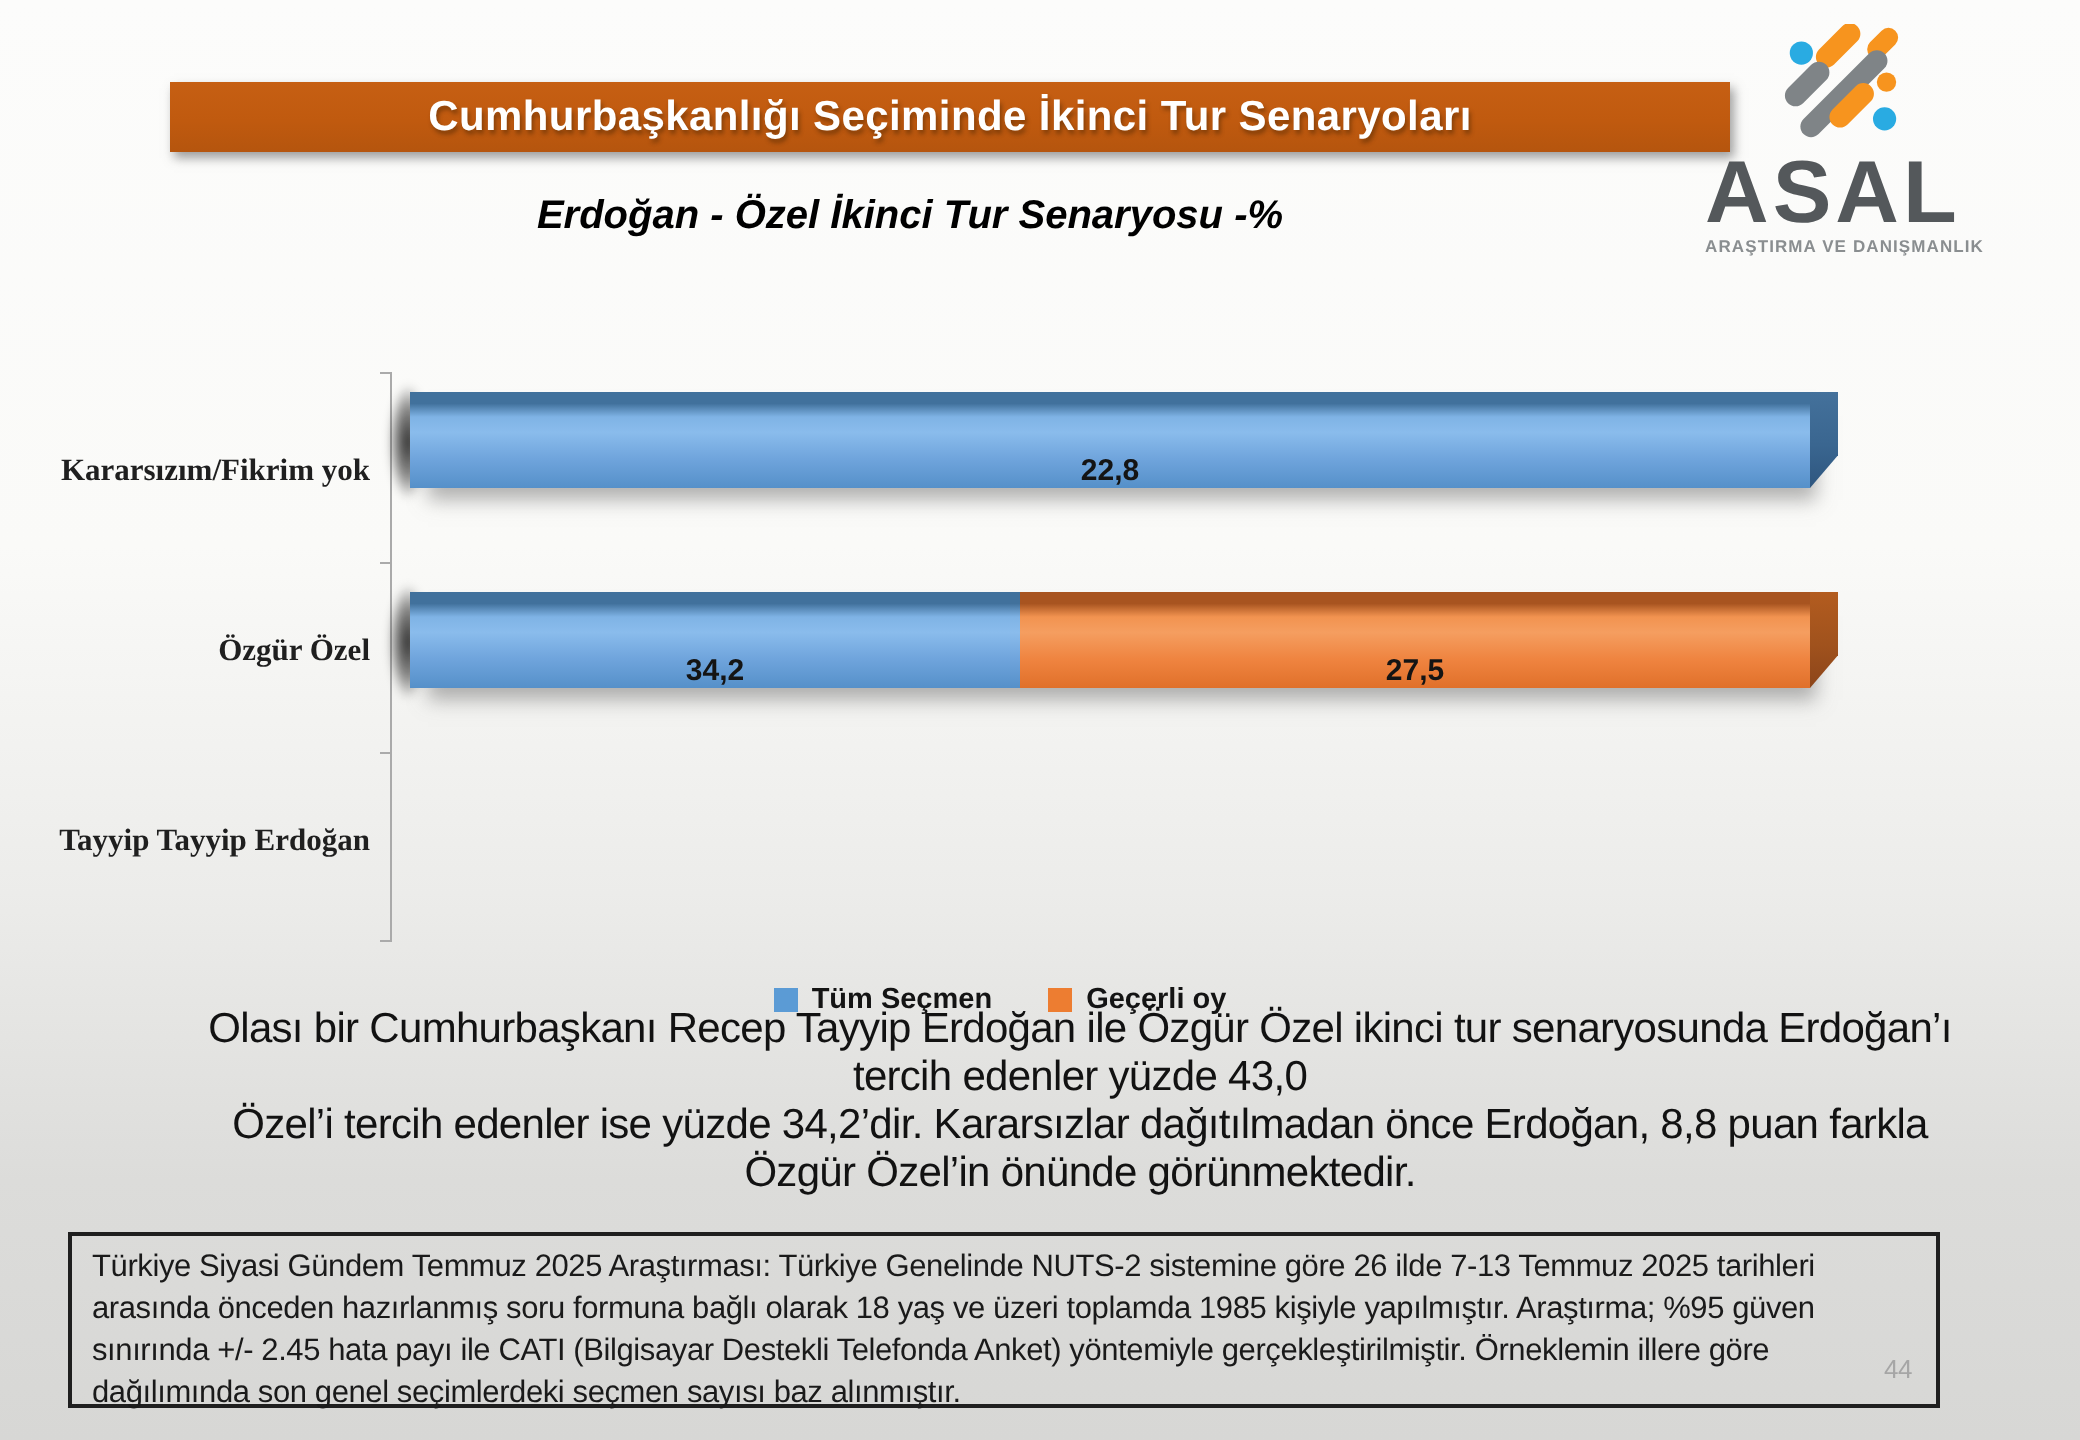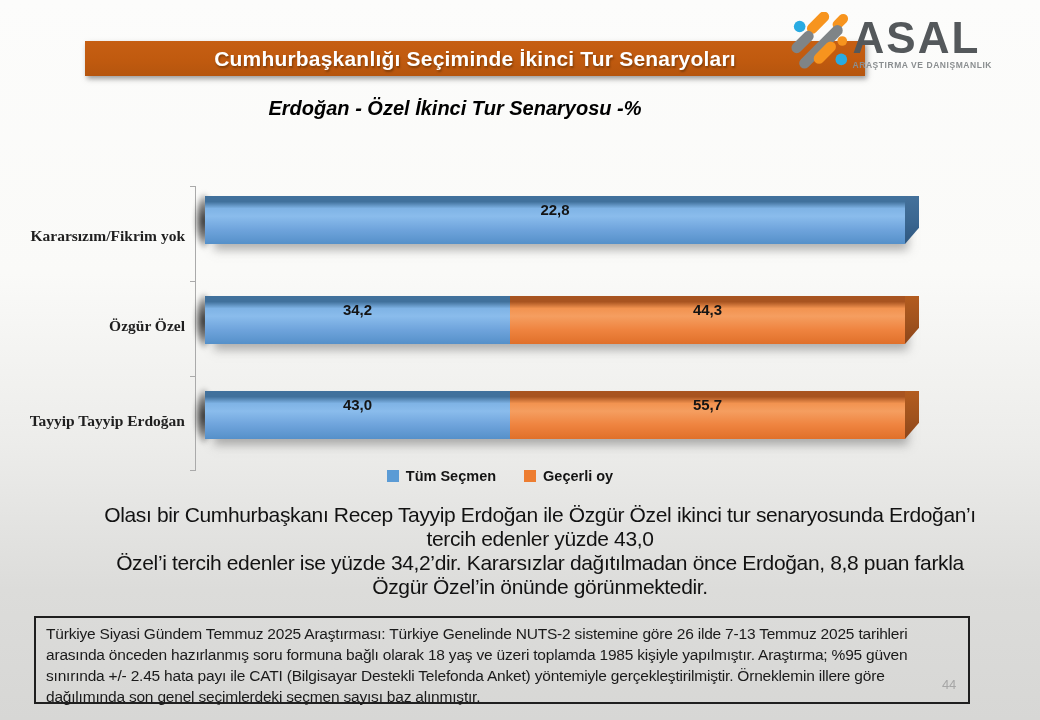--- a/index.html
+++ b/index.html
@@ -14,41 +14,41 @@
     position: absolute; left: 85px; top: 41px; width: 780px; height: 35px;
     background: linear-gradient(180deg, #c65f13 0%, #c05a0f 55%, #b5550e 100%);
     box-shadow: 2px 3px 5px rgba(80,80,80,.55);
     display: flex; align-items: center; justify-content: center;
   }
   .banner-title {
     color: #fff; font-size: 21px; font-weight: bold; letter-spacing: .2px;
     text-shadow: 1px 2px 2px rgba(60,30,0,.45);
   }
   
-  .logo { position: absolute; top: 12px; right: 48px; display: flex; align-items: center; }
+  .logo { position: absolute; top: 12px; right: 48px; display: flex; align-items: center; flex-direction: column; }
   .logo-text { display: flex; flex-direction: column; align-items: flex-start; margin-left: 2px; }
   .logo-name { font-size: 44px; font-weight: bold; color: #54585b; letter-spacing: 2px; line-height: .92; }
   .logo-tagline { font-size: 8.5px; font-weight: bold; color: #8a8e90; letter-spacing: .55px; margin-top: 1px; }
   
   .chart-title {
     position: absolute; left: 85px; top: 97px; width: 740px; text-align: center;
     font-size: 20px; font-weight: bold; color: #000; font-style: italic;
   }
   
   .axis { position: absolute; left: 195px; top: 186px; width: 1px; height: 284px; background: #aaa; }
   .tick { position: absolute; left: 190px; width: 6px; height: 1px; background: #aaa; }
   .cat-label {
     position: absolute; left: 22px; width: 163px; text-align: right;
     font-size: 15.5px; font-weight: bold; color: #1f1f1f; font-family: Liberation Serif, serif;
   }
   .bar-row {
     position: absolute; left: 205px; width: 700px; height: 48px;
     display: flex; box-shadow: 6px 9px 9px -3px rgba(105,105,105,.5);
   }
-  .seg { position: relative; height: 100%; display: flex; align-items: flex-start; justify-content: center; }
+  .seg { position: relative; height: 100%; display: flex; align-items: flex-end; justify-content: center; }
   .seg-blue {
     background: linear-gradient(180deg,#41719c 0%,#41719c 12%,#7fb3e5 26%,#8abcec 42%,#6fa4dc 70%,#5590c9 100%);
   }
   .seg-orange {
     background: linear-gradient(180deg,#a85420 0%,#a85420 12%,#f29350 26%,#f59e60 42%,#ef8440 70%,#e0702a 100%);
   }
   .seg-label { font-size: 15px; font-weight: bold; color: #141414; padding-top: 5px; }
   .cap {
     position: absolute; right: -14px; top: 0; width: 14px; height: 100%;
     clip-path: polygon(0 0, 100% 0, 100% 66%, 0 100%);
@@ -60,21 +60,21 @@
     background: radial-gradient(ellipse 52% 48% at 46% 50%, rgba(15,15,15,.88) 0%, rgba(15,15,15,.45) 45%, rgba(15,15,15,0) 72%);
     filter: blur(2px); pointer-events: none;
   }
   .row0 { top: 196px; } .row1 { top: 296px; } .row2 { top: 391px; }
   .cat0 { top: 227px; } .cat1 { top: 317px; } .cat2 { top: 412px; }
   
   .legend {
     position: absolute; left: 85px; top: 468px; width: 830px;
     display: flex; justify-content: center; gap: 28px; align-items: center;
   }
-  .legend-item { display: flex; align-items: center; gap: 7px; }
+  .legend-item { display: flex; align-items: center; gap: 7px; margin-top: 24px; }
   .legend-swatch { width: 12px; height: 12px; display: inline-block; }
   .legend-label { font-size: 14.5px; font-weight: bold; color: #141414; }
   
   .summary {
     position: absolute; left: 90px; top: 503px; width: 900px;
     font-size: 21px; color: #121212; letter-spacing: -.35px; line-height: 24px; text-align: center;
   }
   
   .method-box {
     position: absolute; left: 34px; top: 616px; width: 936px; height: 88px;
@@ -136,35 +136,25 @@
     </div>
     <div class="cap cap-blue"></div>
   </div>
 
   <div class="bar-row row1">
     <div class="smudge"></div>
     <div class="seg seg-blue" style="width:305px">
       <span class="seg-label">34,2</span>
     </div>
     <div class="seg seg-orange" style="width:395px">
-      <span class="seg-label">44,3</span>
+      <span class="seg-label">27,5</span>
     </div>
     <div class="cap cap-orange"></div>
   </div>
 
-  <div class="bar-row row2">
-    <div class="smudge"></div>
-    <div class="seg seg-blue" style="width:305px">
-      <span class="seg-label">43,0</span>
-    </div>
-    <div class="seg seg-orange" style="width:395px">
-      <span class="seg-label">55,7</span>
-    </div>
-    <div class="cap cap-orange"></div>
-  </div>
 
   <div class="legend">
     <span class="legend-item">
       <span class="legend-swatch" style="background:#5B9BD5"></span>
       <span class="legend-label">Tüm Seçmen</span>
     </span>
     <span class="legend-item">
       <span class="legend-swatch" style="background:#ED7D31"></span>
       <span class="legend-label">Geçerli oy</span>
     </span>

